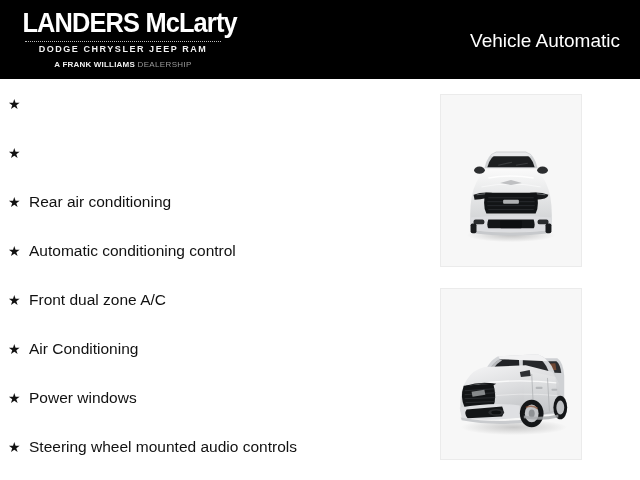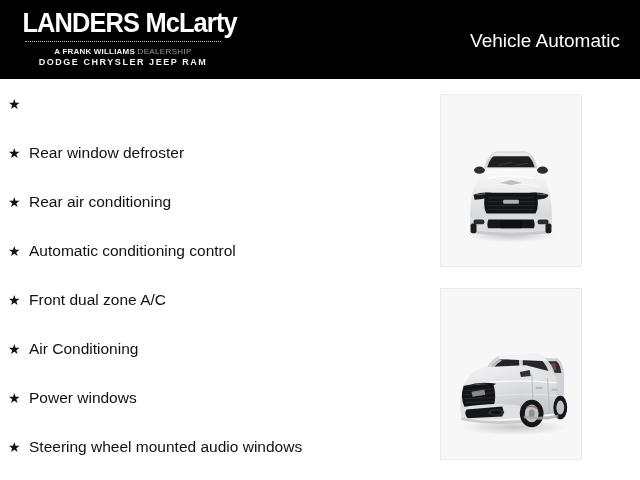--- a/index.html
+++ b/index.html
@@ -152,37 +152,36 @@
 </head>
 <body>
 
 <div id="page">
 
   <div id="header">
 
     <div id="logo">
       <div id="logo-wordmark">LANDERS McLarty</div>
       <div class="logo-rule"></div>
+      <div id="logo-brands">DODGE CHRYSLER JEEP RAM</div>
       <div id="logo-tagline">
         <span class="strong">A FRANK WILLIAMS</span>
         <span class="light">DEALERSHIP</span>
       </div>
-      <div id="logo-brands">DODGE CHRYSLER JEEP RAM</div>
     </div>
 
     <div id="header-title">Vehicle Automatic</div>
   </div>
 
   <ul id="features">
     <li class="feature-item">
       <span class="feature-bullet">★</span>
     </li>
     <li class="feature-item">
       <span class="feature-bullet">★</span>
-      <span class="feature-label">Rear window defroster</span>
     </li>
     <li class="feature-item">
       <span class="feature-bullet">★</span>
       <span class="feature-label">Rear air conditioning</span>
     </li>
     <li class="feature-item">
       <span class="feature-bullet">★</span>
       <span class="feature-label">Automatic conditioning control</span>
     </li>
     <li class="feature-item">
@@ -192,21 +191,21 @@
     <li class="feature-item">
       <span class="feature-bullet">★</span>
       <span class="feature-label">Air Conditioning</span>
     </li>
     <li class="feature-item">
       <span class="feature-bullet">★</span>
       <span class="feature-label">Power windows</span>
     </li>
     <li class="feature-item">
       <span class="feature-bullet">★</span>
-      <span class="feature-label">Steering wheel mounted audio windows</span>
+      <span class="feature-label">Steering wheel mounted audio controls</span>
     </li>
   </ul>
 
   <div class="photo-panel" id="photo-panel-front">
     <svg class="photo-svg" viewBox="0 0 142 173" preserveAspectRatio="xMidYMid meet">
       <defs>
         <linearGradient id="bodyFront" x1="0" y1="0" x2="0" y2="1">
           <stop offset="0" stop-color="#f0f1f2"></stop>
           <stop offset="0.45" stop-color="#d9dadc"></stop>
           <stop offset="1" stop-color="#b9bbbe"></stop>

